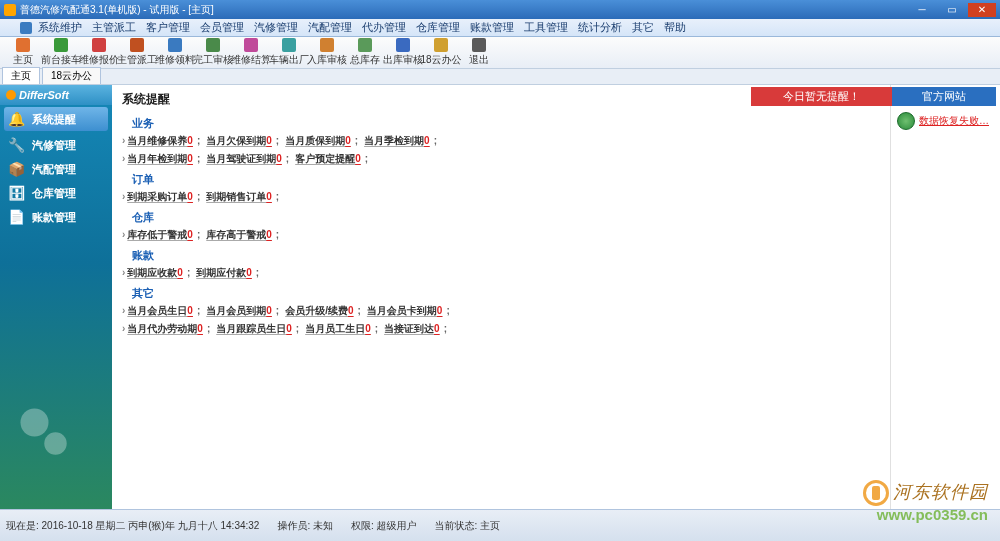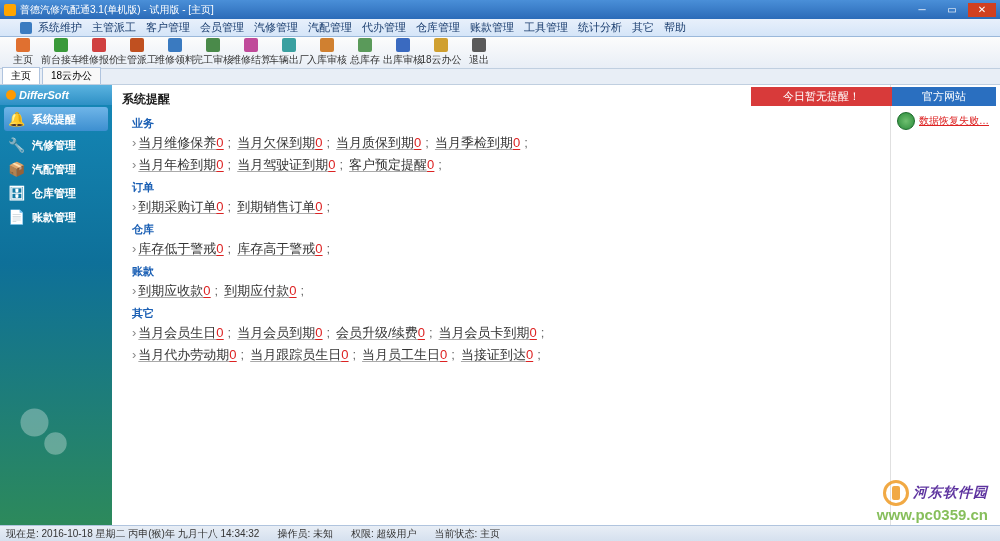--- a/index.html
+++ b/index.html
@@ -36,37 +36,37 @@
 .gears svg { width: 70px; height: 70px; }
 
 .content { flex: 1; background: #fff; position: relative; display: flex; }
 .mainpanel { flex: 1; padding: 6px 10px; }
 .topright { position: absolute; top: 2px; right: 4px; display: flex; align-items: center; }
 .notice-pill { background: #d83a3a; color: #fff; padding: 2px 32px; font-size: 11px; border-radius: 0; }
 .official { background: #2a6fc0; color: #fff; padding: 2px 30px; font-size: 11px; margin-left: 0; cursor: pointer; }
 
 .page-title { font-size: 12px; font-weight: bold; color: #222; margin-bottom: 8px; }
 .section-title { color: #1a5fb4; font-size: 11px; font-weight: bold; margin: 6px 0 3px 10px; }
-.linkrow { margin-left: 10px; margin-bottom: 4px; font-size: 13px; }
+.linkrow { margin-bottom: 4px; font-size: 10px; font-weight: bold; }
 .linkrow .bullet { color: #888; margin-right: 2px; }
 .linkrow a { color: #333; text-decoration: underline; text-decoration-color: #aaa; text-underline-offset: 2px; margin-right: 4px; cursor: pointer; }
 .linkrow .cnt { color: #d22; text-decoration: underline; }
 .linkrow .sep { color: #666; margin-right: 6px; }
 
 .rightpanel { width: 110px; border-left: 1px solid #e0e0e0; padding: 6px; }
 .rightpanel .rtitle { font-size: 11px; font-weight: bold; color: #222; margin-bottom: 6px; }
 .rightpanel .newsitem { display: flex; align-items: center; }
 .rightpanel .newsitem .badge { width: 18px; height: 18px; background: radial-gradient(#6fc070, #2a8a3a); border-radius: 50%; margin-right: 4px; border: 1px solid #1a6a2a; }
 .rightpanel .newsitem a { color: #d22; font-size: 10px; text-decoration: underline; cursor: pointer; }
 
-.statusbar { height: 16px; background: linear-gradient(#e8eef6, #d5e0ee); border-top: 1px solid #b0c4de; display: flex; align-items: center; padding: 0 6px; font-size: 10px; color: #333; position: absolute; bottom: 0; left: 0; right: 0; }
+.statusbar { height: 32px; background: linear-gradient(#e8eef6, #d5e0ee); border-top: 1px solid #b0c4de; display: flex; align-items: center; padding: 0 6px; font-size: 10px; color: #333; position: absolute; bottom: 0; left: 0; right: 0; }
 .statusbar span { margin-right: 18px; }
 
 .watermark { position: absolute; right: 12px; bottom: 18px; opacity: 0.9; text-align: right; pointer-events: none; }
-.watermark .wm1 { color: #4c1d95; font-size: 14px; font-weight: bold; font-style: italic; letter-spacing: 1px; }
+.watermark .wm1 { color: #a16207; font-size: 18px; font-weight: normal; font-style: italic; letter-spacing: 1px; }
 .watermark .wm2 { color: #7ab84a; font-size: 15px; font-weight: bold; }
 .watermark .wmicon { display: inline-block; width: 26px; height: 26px; border: 3px solid #f0a030; border-radius: 50%; vertical-align: middle; margin-right: 4px; position: relative; }
 .watermark .wmicon::after { content: ""; position: absolute; left: 6px; top: 3px; width: 8px; height: 14px; background: #f0a030; border-radius: 2px; }
 
 
 .ic-home{background:#e07030;border-radius:2px}
 .ic-car{background:#3a9a3a;border-radius:2px}
 .ic-quote{background:#d04040;border-radius:2px}
 .ic-assign{background:#c05020;border-radius:2px}
 .ic-material{background:#3a7ac0;border-radius:2px}

